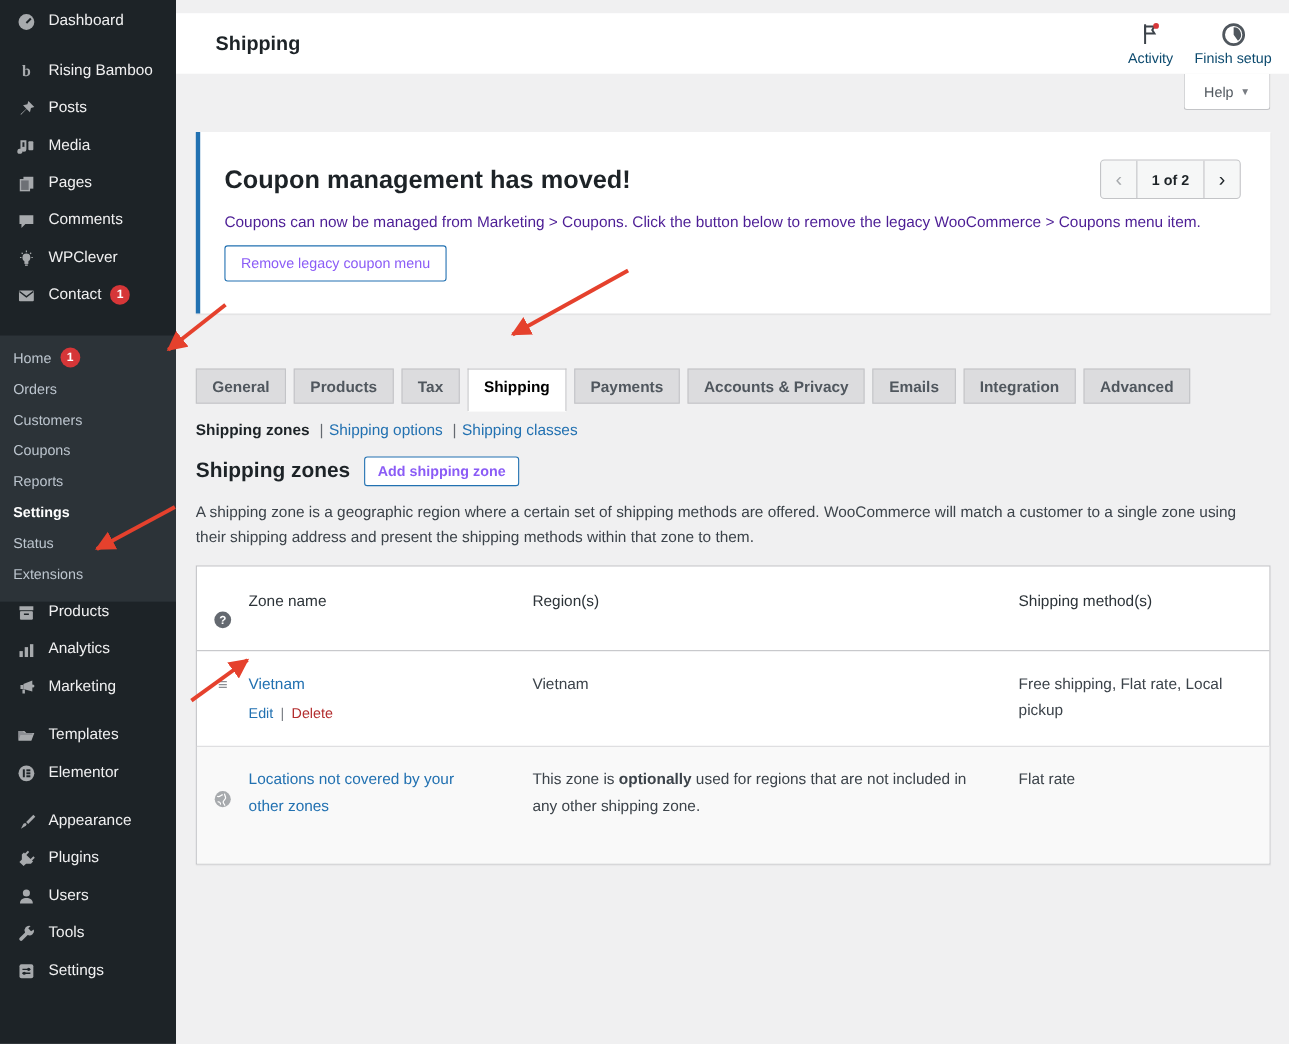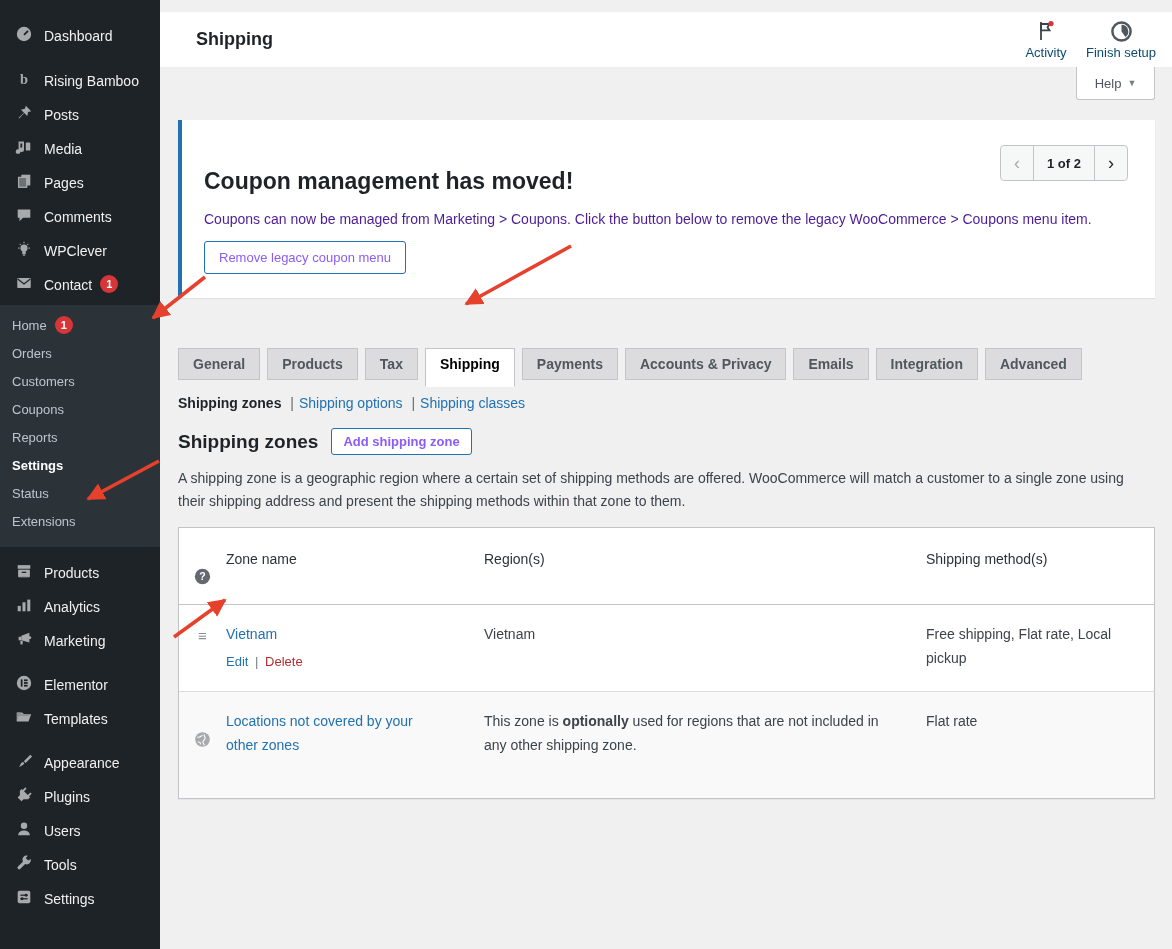--- a/index.html
+++ b/index.html
@@ -8,21 +8,21 @@
     font-family:"Liberation Sans","DejaVu Sans",sans-serif;
     background:#f0f0f1; color:#3c434a; overflow:hidden; position:relative;
     font-size:14px;
   }
   
   .sidebar {
     position:absolute; left:0; top:0; width:160px; height:949px;
     background:#1d2327; color:#f0f0f1; padding-top:10px; z-index:5;
   }
   .mi {
-    display:flex; align-items:flex-end; height:34px; padding:0 8px;
+    display:flex; align-items:flex-start; height:34px; padding:0 8px;
     cursor:pointer; font-size:14px; color:#f0f0f1;
   }
   .mi .ic { width:20px; height:20px; margin:0 10px 0 6px; flex:0 0 20px; display:flex; align-items:center; justify-content:center; }
   .mi .ic svg { display:block; }
   .spacer-sm { height:11px; } .spacer-md { height:12px; } .spacer-xs { height:10px; }
   .mi.active { background:#2271b1; height:36px; position:relative; font-weight:400; }
   .mi.active .notch {
     position:absolute; right:0; top:50%; margin-top:-8px; width:0; height:0;
     border-top:8px solid transparent; border-bottom:8px solid transparent;
     border-right:8px solid #f0f0f1;
@@ -52,21 +52,21 @@
     background:#fff; border:1px solid #c3c4c7; border-top:none;
     border-radius:0 0 3px 3px; display:flex; align-items:center; justify-content:center;
     gap:6px; font-size:13px; color:#50575e; cursor:pointer;
   }
   .help-caret { font-size:9px; color:#787c82; }
   
   .content { position:relative; padding:0 17px 0 18px; }
   .notice {
     margin-top:53px; background:#fff; border-left:4px solid #2271b1;
     box-shadow:0 1px 1px rgba(0,0,0,.06); position:relative;
-    padding:48px 24px 24px 22px; min-height:165px;
+    padding:30px 24px 24px 22px; min-height:165px;
   }
   .notice h2 { font-size:23px; font-weight:600; color:#1d2327; margin-bottom:16px; }
   .notice p { font-size:14px; color:#4c1d95; margin-bottom:14px; }
   .btn-outline {
     display:inline-block; background:#fff; border:1px solid #2271b1; color:#8b5cf6;
     font-size:13px; padding:8px 14px; border-radius:3px; cursor:pointer;
     font-family:inherit;
   }
   .pager {
     position:absolute; top:25px; right:27px; display:flex; align-items:stretch;
@@ -273,38 +273,38 @@
         </svg>
     </span>
     <span>Marketing</span>
   </div>
 
   <div class="spacer-xs"></div>
 
   <div class="mi">
     <span class="ic">
       <svg width="18" height="18" viewBox="0 0 20 20">
+          <path d="M2 5h6l2 2h8l-3 8H2z" fill="#a7aaad"></path>
+          <path d="M2 5v10l2-6h12V7h-8L6 5z" fill="#8c8f94"></path>
+        </svg>
+    </span>
+    <span>Templates</span>
+  </div>
+
+  <div class="mi">
+    <span class="ic">
+      <svg width="18" height="18" viewBox="0 0 20 20">
           <circle cx="10" cy="10" r="8" fill="#a7aaad"></circle>
           <rect x="6.4" y="6" width="2" height="8" fill="#1d2327"></rect>
           <rect x="10" y="6" width="4" height="2" fill="#1d2327"></rect>
           <rect x="10" y="9" width="4" height="2" fill="#1d2327"></rect>
           <rect x="10" y="12" width="4" height="2" fill="#1d2327"></rect>
         </svg>
     </span>
     <span>Elementor</span>
-  </div>
-
-  <div class="mi">
-    <span class="ic">
-      <svg width="18" height="18" viewBox="0 0 20 20">
-          <path d="M2 5h6l2 2h8l-3 8H2z" fill="#a7aaad"></path>
-          <path d="M2 5v10l2-6h12V7h-8L6 5z" fill="#8c8f94"></path>
-        </svg>
-    </span>
-    <span>Templates</span>
   </div>
 
   <div class="spacer-xs"></div>
 
   <div class="mi">
     <span class="ic">
       <svg width="18" height="18" viewBox="0 0 20 20">
           <path d="M17 3l-7.2 7.2 2 2L19 5z" fill="#a7aaad"></path>
           <path d="M8.8 11.2L7 12l-2.5 5L9.5 14l.8-1.8z" fill="#a7aaad"></path>
         </svg>

